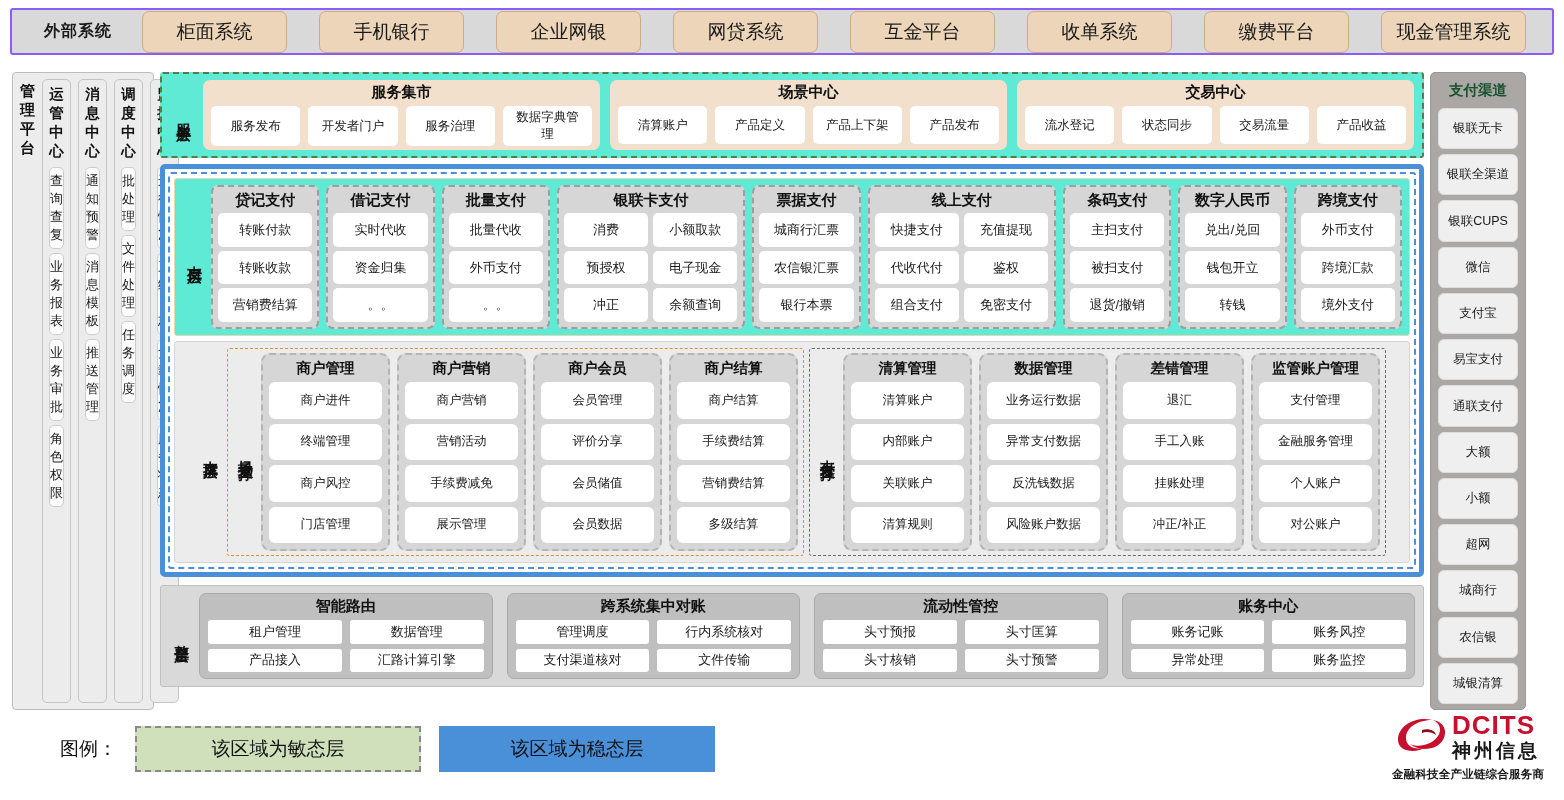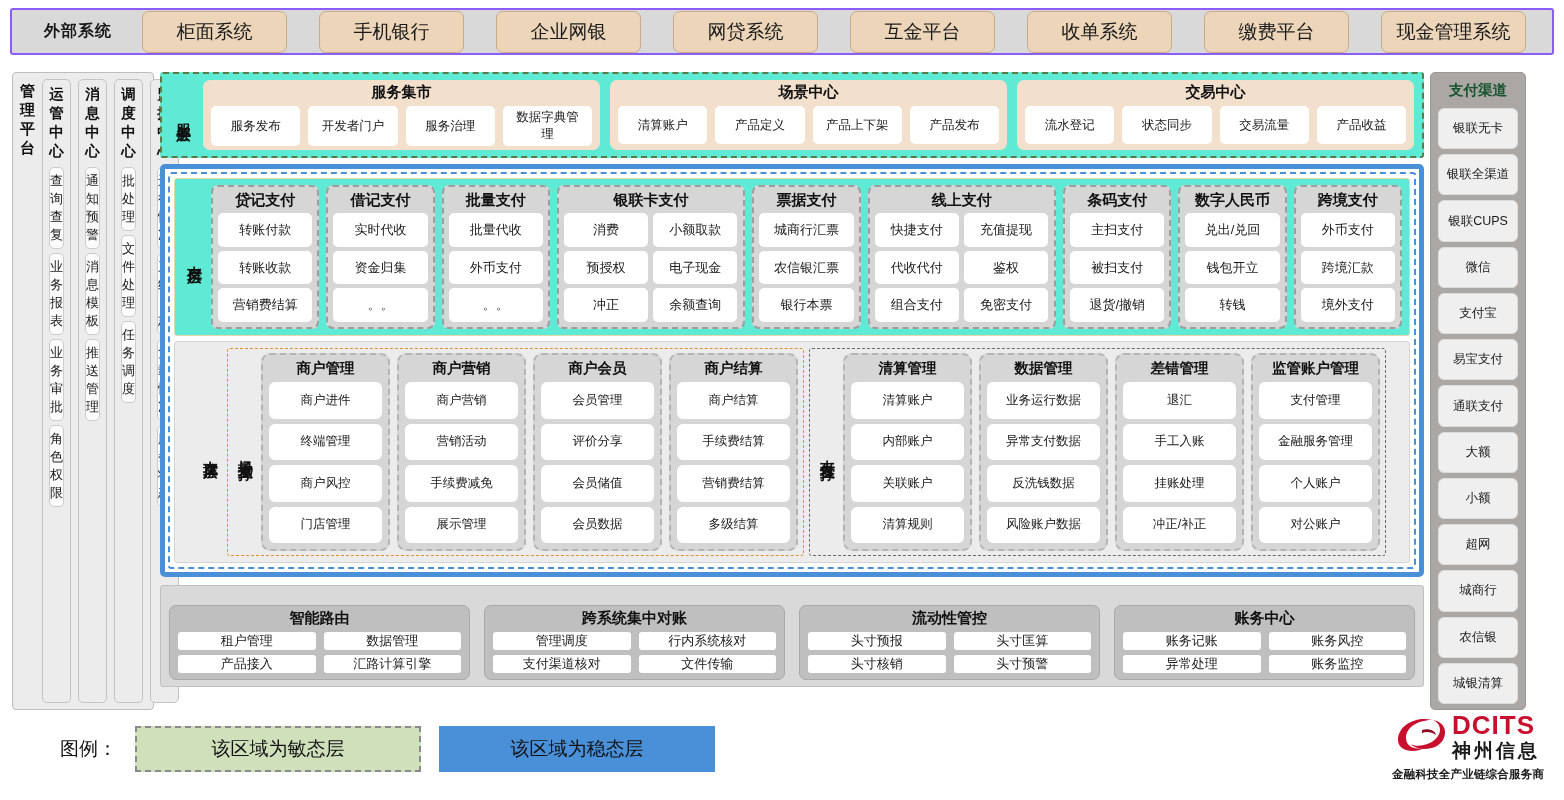--- a/index.html
+++ b/index.html
@@ -136,21 +136,21 @@
   .sup-group-title { font-size: 14.5px; font-weight: bold; text-align: center; color: #111; padding: 2px 0 4px; }
   .sup-items { flex: 1; display: flex; flex-direction: column; gap: 5px; }
   .sup-item {
     background: #ffffff; border-radius: 6px; font-size: 12.5px; color: #1a1a1a;
     display: flex; align-items: center; justify-content: center; flex: 1; text-align: center;
   }
 
   
   .integ-layer {
     margin-top: 8px; background: #d9d9d9; border: 1px solid #c0c0c0; border-radius: 3px;
-    display: flex; align-items: stretch; gap: 6px; padding: 7px 8px; height: 102px; flex-direction: column;
+    display: flex; align-items: stretch; gap: 6px; padding: 7px 8px; height: 102px;
   }
   .integ-label { width: 24px; }
   .integ-groups { flex: 1; display: flex; gap: 14px; }
   .integ-group {
     background: #bfbfbf; border: 1px solid #a9a9a9; border-radius: 7px;
     padding: 2px 8px 6px; display: flex; flex-direction: column; flex: 1;
   }
   .integ-group-title { font-size: 15px; font-weight: bold; text-align: center; color: #111; padding: 1px 0 4px; }
   .integ-items { flex: 1; display: flex; flex-wrap: wrap; gap: 5px 8px; align-content: space-between; }
   .integ-item {

